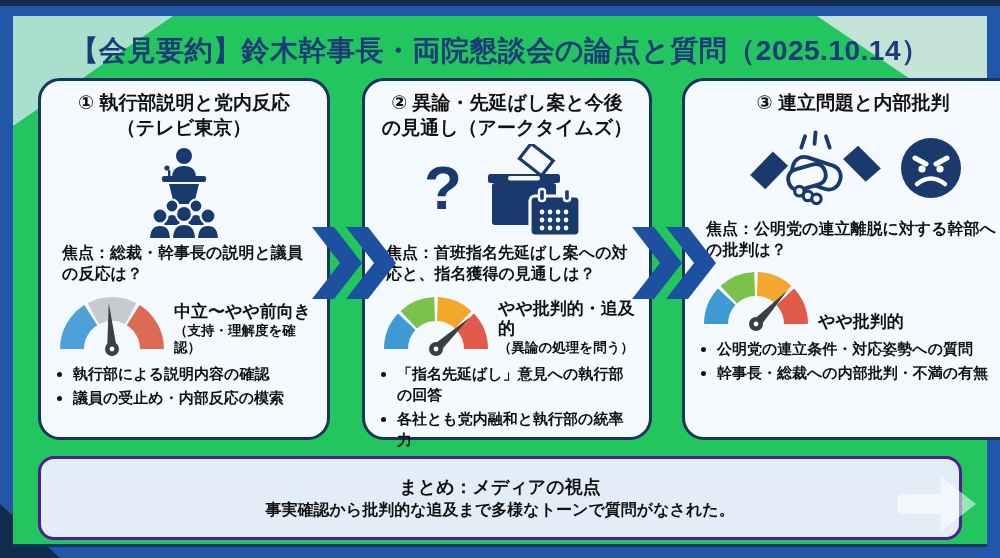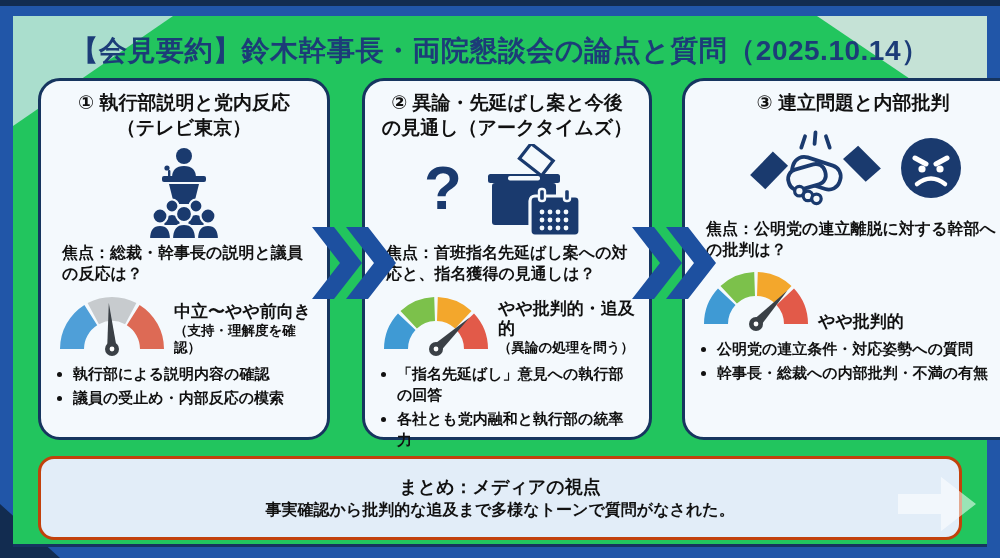--- a/index.html
+++ b/index.html
@@ -47,21 +47,21 @@
   .gauge-labels{display:flex;flex-direction:column;}
   .gauge-label{font-size:17px;font-weight:800;line-height:1.2;}
   .gauge-sublabel{font-size:13.5px;font-weight:700;line-height:1.25;}
   .bullets{margin:4px 0 0 0;padding-left:19px;}
   .bullets li{font-size:15px;font-weight:700;line-height:1.4;margin-bottom:3px;}
   .chevrons{position:absolute;top:209px;width:90px;height:76px;z-index:5;}
   .chev-left{left:297px;}
   .chev-right{left:617px;}
   .summary-box{
     position:absolute;left:25px;top:440px;width:924px;height:84px;
-    background:#e2edf8;border:3px solid #c2410c;border-radius:16px;
+    background:#e2edf8;border:3px solid #4c1d95;border-radius:16px;
     box-sizing:border-box;display:flex;flex-direction:column;justify-content:center;
     text-align:center;color:#111;
   }
   .summary-title{font-size:18px;font-weight:800;line-height:1.35;}
   .summary-line{font-size:16px;font-weight:700;line-height:1.4;}
 </style>
 </head>
 <body>
 
 <div class="top-strip"></div>

